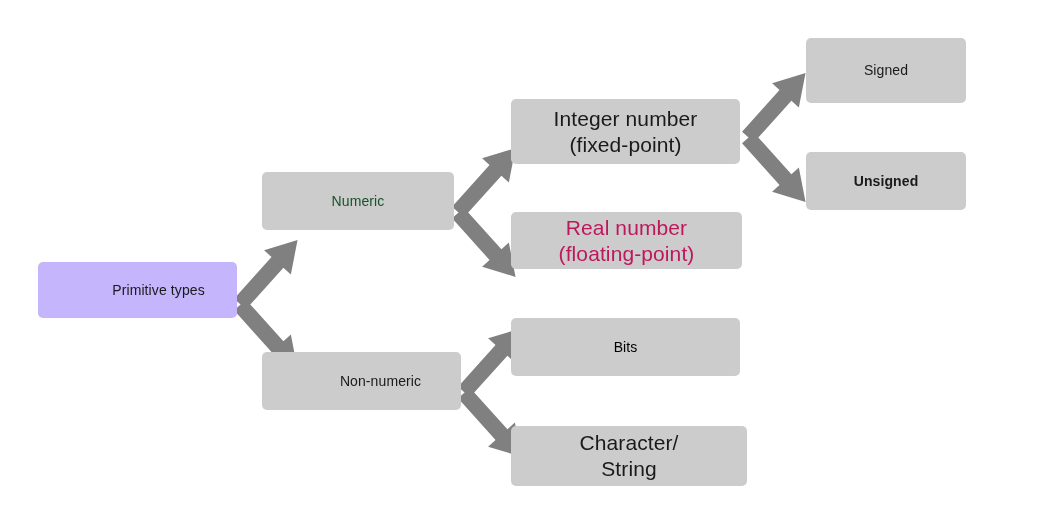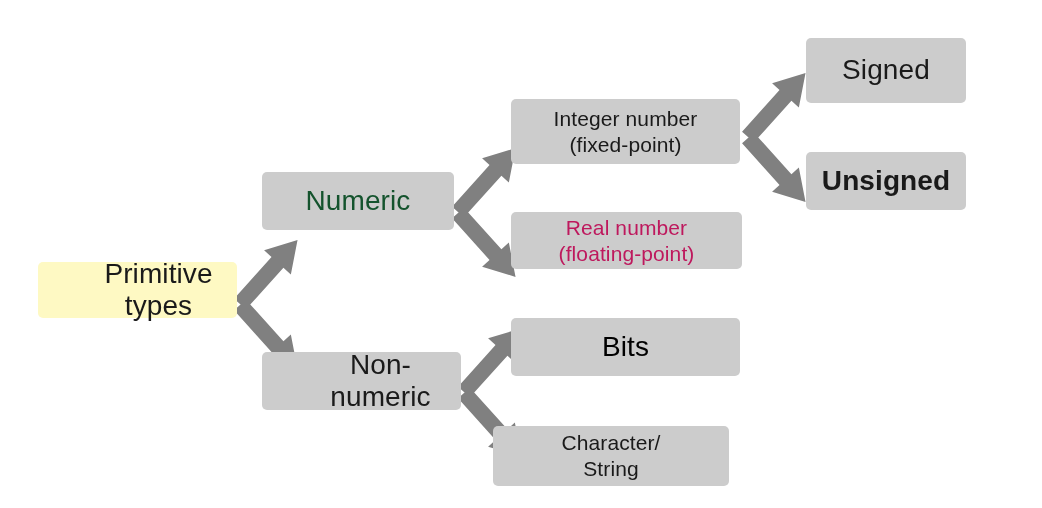--- a/index.html
+++ b/index.html
@@ -29,39 +29,39 @@
     position: absolute;
     box-sizing: border-box;
     background: #cccccc;
     border-radius: 5px;
     display: flex;
     align-items: center;
     justify-content: center;
     text-align: center;
     color: #1a1a1a;
     font-family: "Liberation Sans", sans-serif;
-    font-size: 28px;
+    font-size: 14px;
     line-height: 1.16;
     letter-spacing: 0.1px;
     white-space: pre-line;
     padding: 0 6px;
     z-index: 2;
   }
   .node.two-line {
     font-size: 21px;
     line-height: 1.22;
   }
   
   #node-primitive-types { left: 38px;  top: 262px; width: 199px; height: 56px; }
   #node-numeric         { left: 262px; top: 172px; width: 192px; height: 58px; }
   #node-non-numeric     { left: 262px; top: 352px; width: 199px; height: 58px; }
   #node-integer         { left: 511px; top: 99px;  width: 229px; height: 65px; }
   #node-real            { left: 511px; top: 212px; width: 231px; height: 57px; }
   #node-bits            { left: 511px; top: 318px; width: 229px; height: 58px; }
-  #node-character       { left: 493px; top: 426px; width: 236px; height: 60px; }
+  #node-character       { left: 511px; top: 426px; width: 236px; height: 60px; }
   #node-signed          { left: 806px; top: 38px;  width: 160px; height: 65px; }
   #node-unsigned        { left: 806px; top: 152px; width: 160px; height: 58px; }
 </style>
 </head>
 <body>
 
 <div id="diagram-canvas" style="background: rgb(255, 255, 255);">
 
   <svg id="arrow-layer" viewBox="0 0 1042 508" width="1042" height="508" xmlns="http://www.w3.org/2000/svg">
     <defs>
@@ -98,21 +98,21 @@
 
     <g fill="#808080">
       <use href="#block-arrow-shape" transform="translate(464,392) rotate(-48)"></use>
     </g>
 
     <g fill="#808080">
       <use href="#block-arrow-shape" transform="translate(464,393) rotate(48)"></use>
     </g>
   </svg>
 
-  <div class="node" id="node-primitive-types" style="background: #fef9c3; color: rgb(26, 26, 26); padding-left: 48px;">Primitive types</div>
+  <div class="node" id="node-primitive-types" style="background: #c4b5fd; color: rgb(26, 26, 26); padding-left: 48px;">Primitive types</div>
 
   <div class="node" id="node-numeric" style="background: rgb(204, 204, 204); color: #14532d;">Numeric</div>
 
   <div class="node" id="node-non-numeric" style="background: rgb(204, 204, 204); color: rgb(26, 26, 26); padding-left: 44px;">Non-numeric</div>
 
   <div class="node two-line" id="node-integer" style="background: rgb(204, 204, 204); color: rgb(26, 26, 26);">Integer  number
 (fixed-point)</div>
 
   <div class="node two-line" id="node-real" style="background: rgb(204, 204, 204); color: #be185d;">Real number
 (floating-point)</div>

